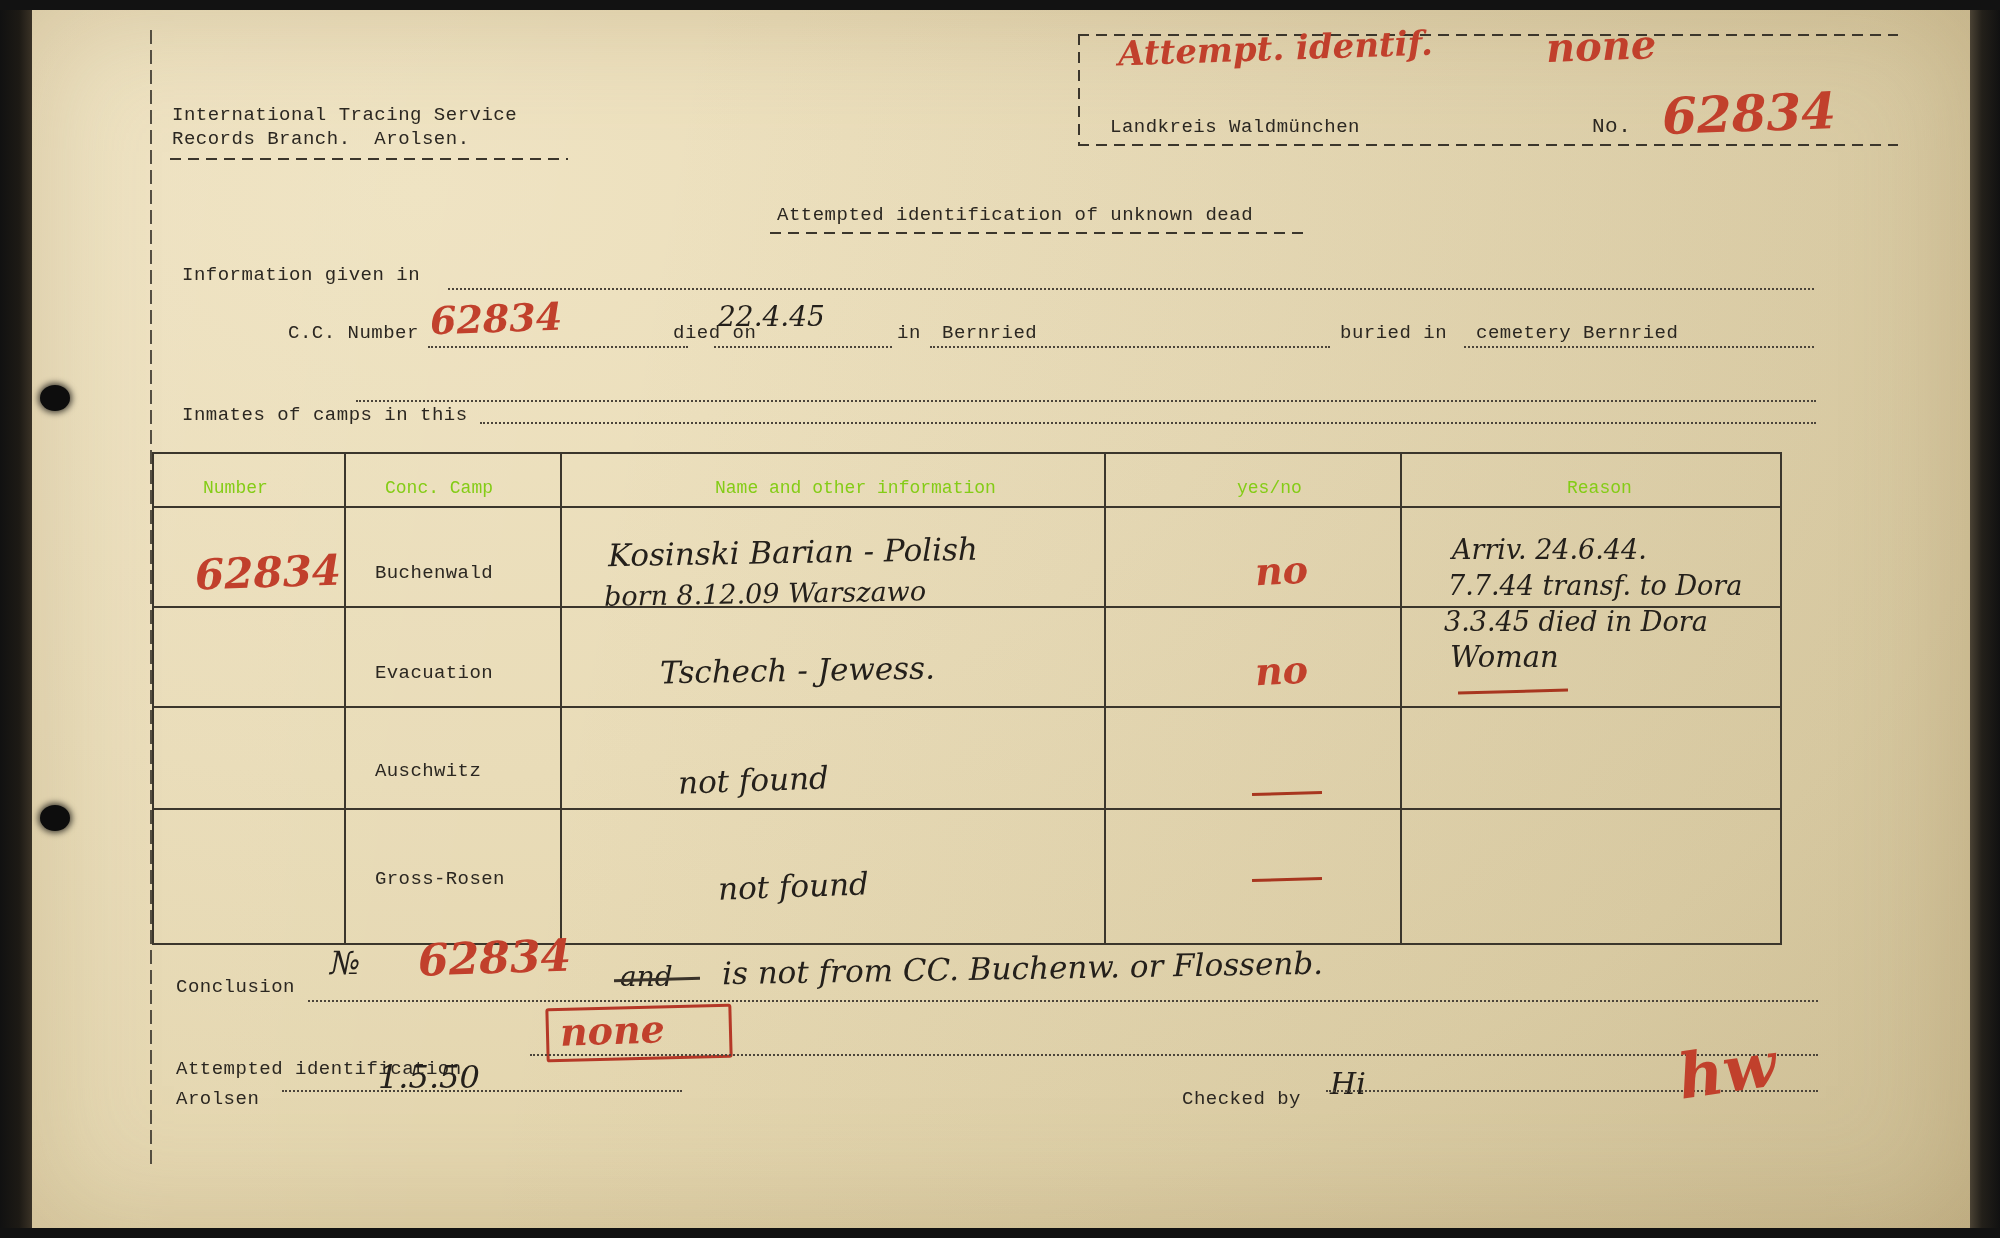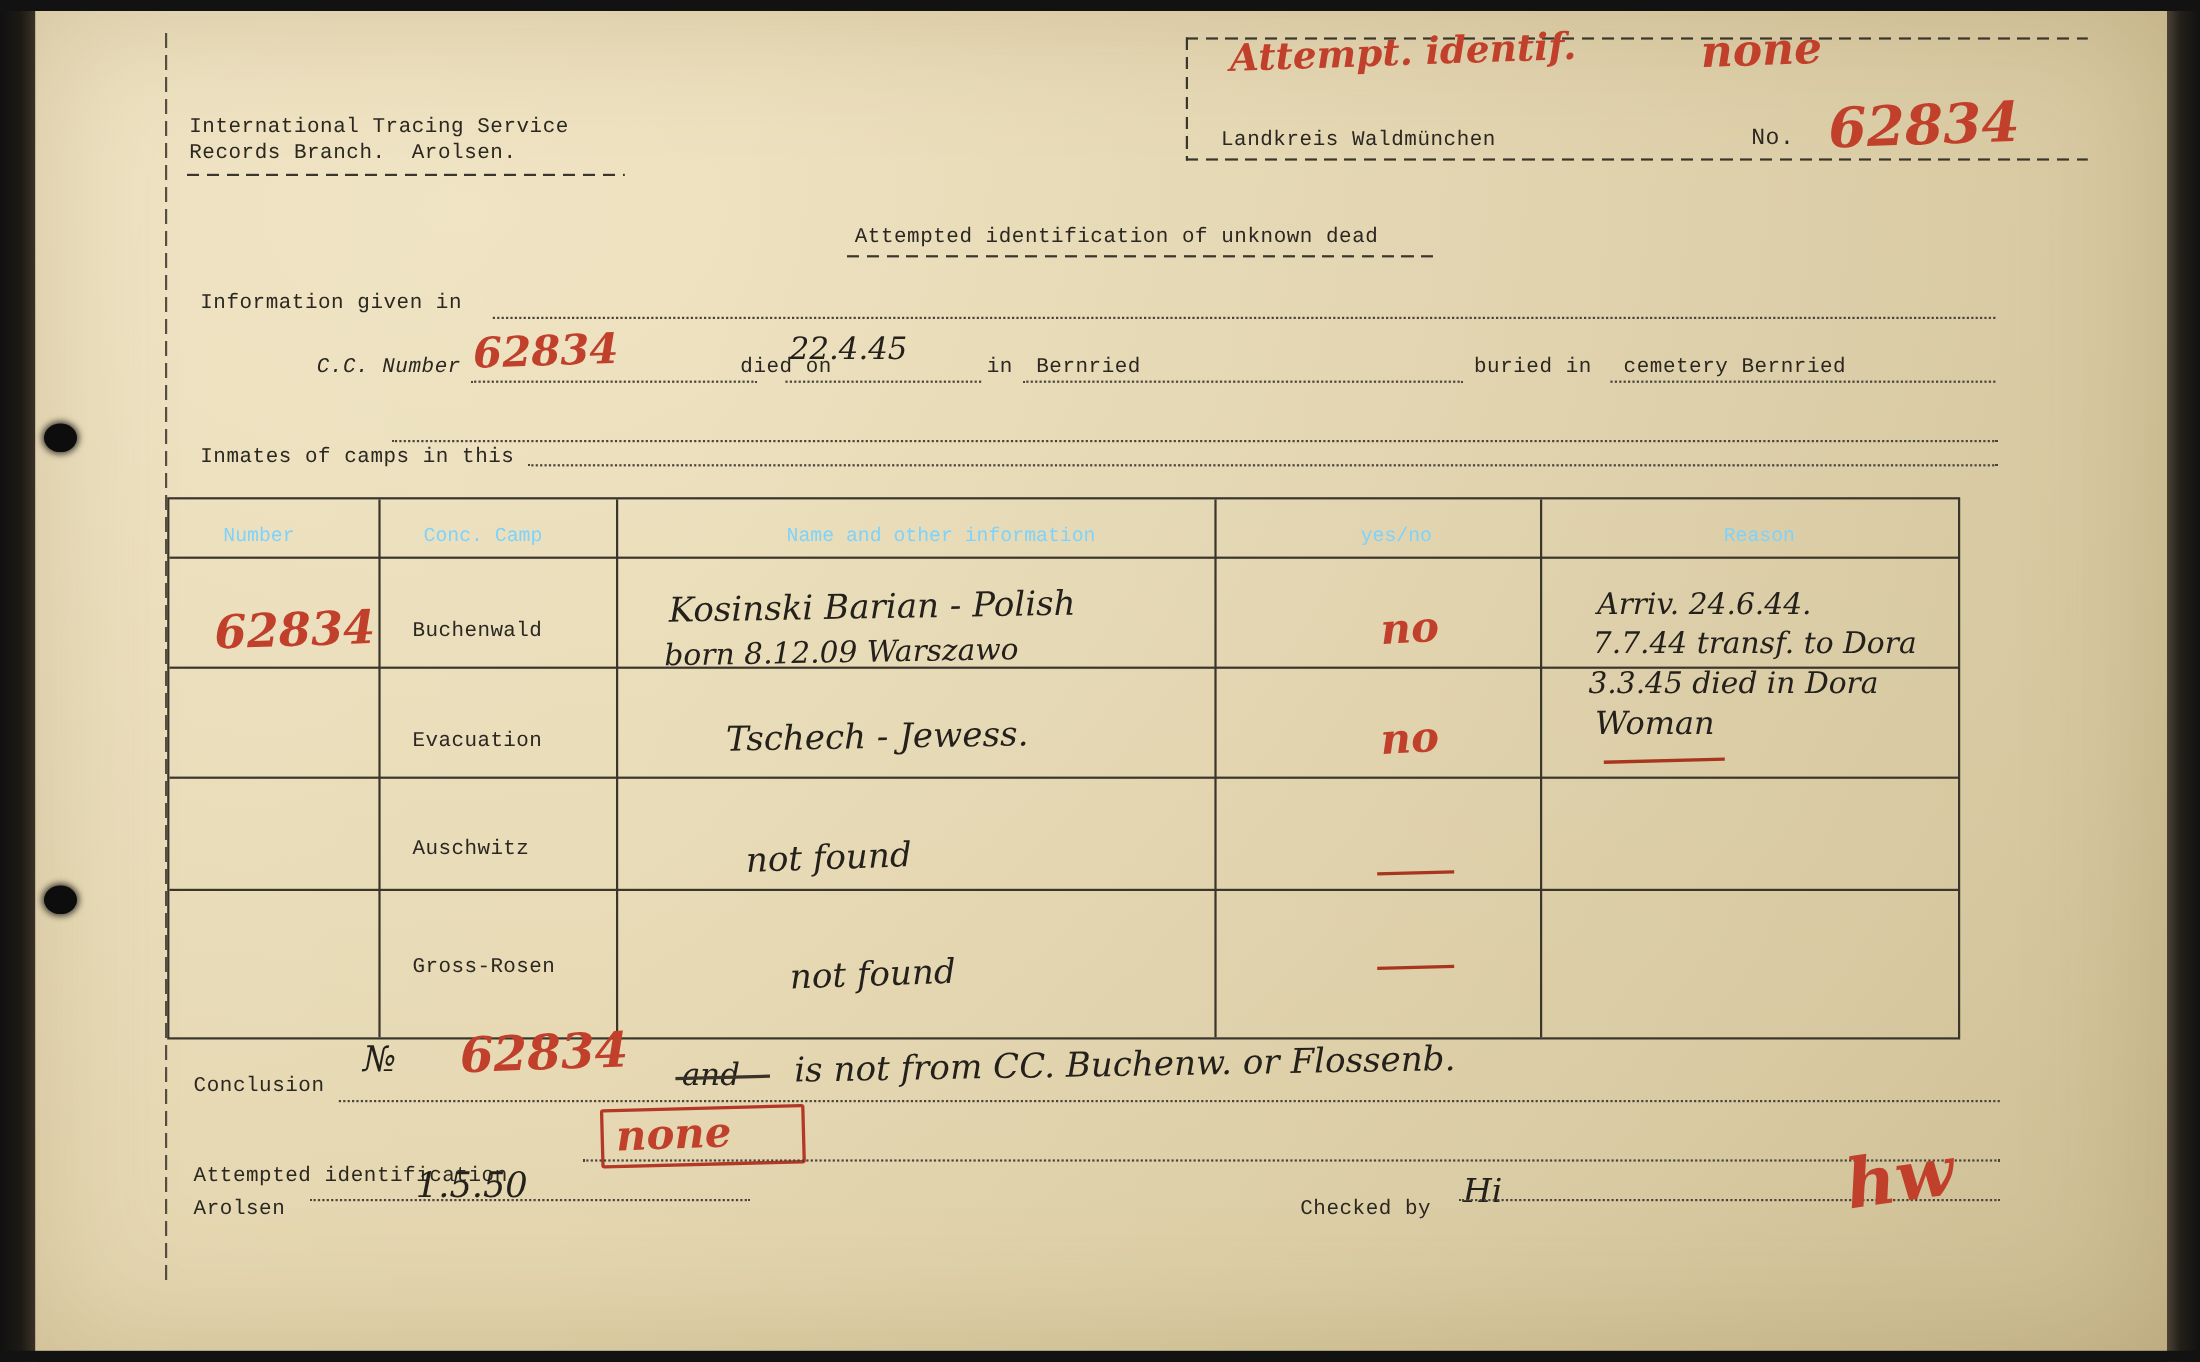--- a/index.html
+++ b/index.html
@@ -163,21 +163,21 @@
   .tbl .hline {
     position: absolute;
     left: 0; right: 0;
     height: 2px;
     background: #3b362c;
   }
   .cellhdr {
     position: absolute;
     font-family: "Liberation Mono", monospace;
     font-size: 18px;
-    color: #7dd3fc;
+    color: #84cc16;
     white-space: pre;
   }
   .celltxt {
     position: absolute;
     font-family: "Liberation Mono", monospace;
     font-size: 19px;
     color: #2b2721;
     white-space: pre;
     letter-spacing: .4px;
   }
@@ -230,21 +230,21 @@
 
   <div class="t typed" style="left:1592px; top:116px; font-size:21px;">No.</div>
   <div class="hand bigred" style="left:1662px; top:84px; font-size:50px; transform:rotate(-2deg);">62834</div>
 
   <div class="t typed" style="left:777px; top:204px; font-size:19px;">Attempted identification of unknown dead</div>
   <div class="dashline" style="left:770px; top:232px; width:540px;"></div>
 
   <div class="t typed" style="left:182px; top:264px;">Information given in</div>
   <div class="dots" style="left:448px; top:288px; width:1366px;"></div>
 
-  <div class="t typed" style="left:288px; top:322px;font-style:italic;">C.C. Number</div>
+  <div class="t typed" style="left:288px; top:322px;">C.C. Number</div>
   <div class="hand bigred" style="left:430px; top:296px; font-size:38px; transform:rotate(-2deg);">62834</div>
   <div class="t typed" style="left:673px; top:322px;">died on</div>
   <div class="hand ink" style="left:718px; top:300px; font-size:28px;">22.4.45</div>
   <div class="t typed" style="left:897px; top:322px;">in</div>
   <div class="t typed" style="left:942px; top:322px;">Bernried</div>
   <div class="t typed" style="left:1340px; top:322px;">buried in</div>
   <div class="t typed" style="left:1476px; top:322px;">cemetery Bernried</div>
   <div class="dots" style="left:428px; top:346px; width:260px;"></div>
   <div class="dots" style="left:714px; top:346px; width:178px;"></div>
   <div class="dots" style="left:930px; top:346px; width:400px;"></div>

